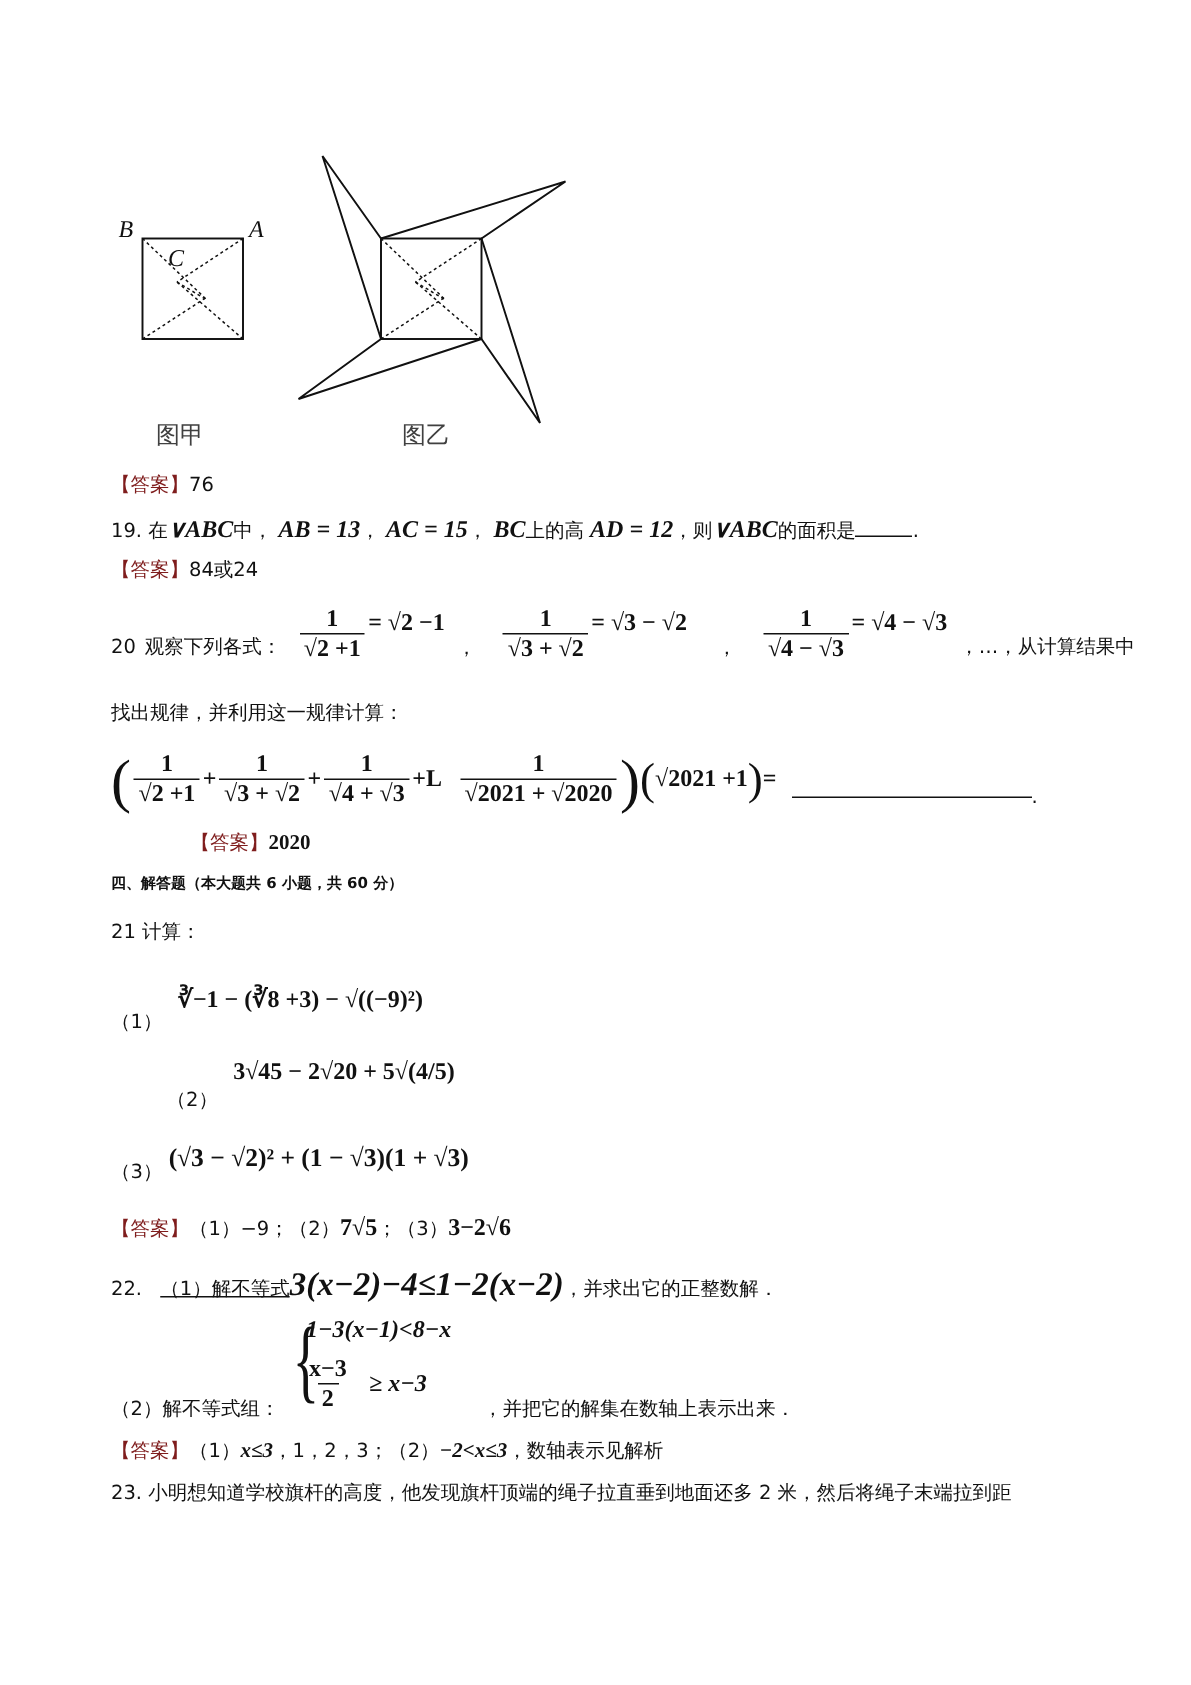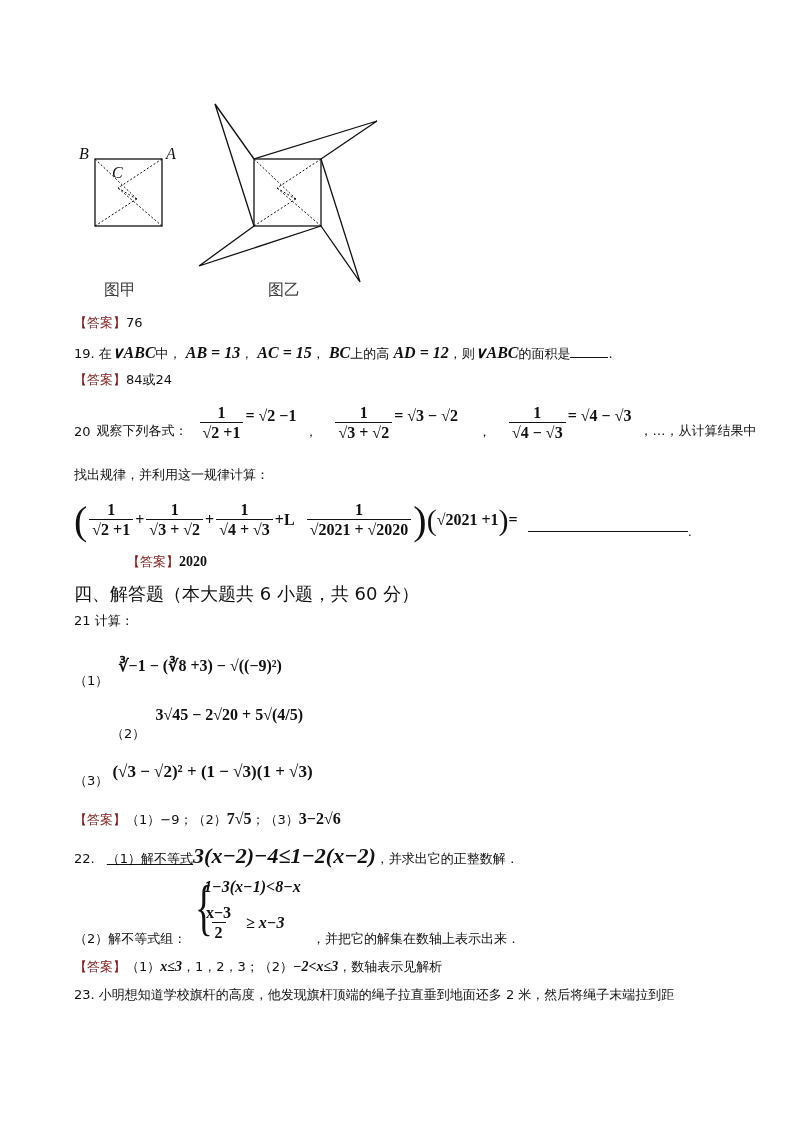--- a/index.html
+++ b/index.html
@@ -8,21 +8,21 @@
   .abs { position:absolute; white-space:nowrap; }
   .ans-label { color:#7f1d1d; }
   .m { font-family:"Liberation Serif", serif; font-weight:bold; font-size:16px; }
   .mi { font-family:"Liberation Serif", serif; font-weight:bold; font-style:italic; font-size:16px; }
   .frac { display:inline-flex; flex-direction:column; align-items:center; vertical-align:middle;
           font-family:"Liberation Serif", serif; font-weight:bold; font-size:16px; line-height:1.1; margin:0 2px; }
   .frac .num { padding:0 2px; }
   .frac .den { border-top:1.3px solid #111; padding:1px 3px 0; }
   .big-paren { font-family:"Liberation Serif", serif; font-size:40px; font-weight:normal; vertical-align:middle; }
   .blank { display:inline-block; border-bottom:1px solid #111; }
-  .section-title { font-weight:normal; font-size:18px; }
+  .section-title { font-weight:bold; font-size:10px; }
   .cap { font-size:16px; color:#404040; }
   .brace { font-family:"Liberation Serif", serif; font-size:46px; line-height:1; }
 </style>
 </head>
 <body>
 
 <svg class="abs" style="left:75px;top:140px;" width="130" height="100" viewBox="75 140 130 100">
   <rect x="95" y="159" width="67" height="67" fill="none" stroke="#111" stroke-width="1.3"></rect>
   <g stroke="#111" stroke-width="1" stroke-dasharray="2,2" fill="none">
     <line x1="95" y1="159" x2="138" y2="200"></line>
@@ -159,21 +159,21 @@
 </div>
 <div class="abs" style="left:74px;top:874px;height:70px;">
   <span class="abs" style="left:0;top:56px;">（2）解不等式组：</span>
   <span class="abs brace" style="left:115px;top:2px;font-size:62px;transform:scaleX(0.6);">{</span>
   <span class="abs mi" style="left:130px;top:4px;">1−3(x−1)&lt;8−x</span>
   <span class="abs frac" style="left:128px;top:30px;">
       <span class="num">x−3</span>
       <span class="den">2</span>
     </span>
   <span class="abs mi" style="left:172px;top:40px;">≥ x−3</span>
-  <span class="abs" style="left:238px;top:56px;">，并把它的解集在数轴上表示出来．</span>
+  <span class="abs" style="left:248px;top:56px;">，并把它的解集在数轴上表示出来．</span>
 </div>
 
 <div class="abs" style="left:74px;top:958px;">
   <span class="ans-label">【答案】</span><span>（1）</span><span class="mi" style="font-size:14px;">x≤3</span><span>，1，2，3；</span><span>（2）</span><span class="mi" style="font-size:14px;">−2&lt;x≤3</span><span>，数轴表示见解析</span>
 </div>
 
 <div class="abs" style="left:74px;top:986px;">
   <span>23.</span>
   <span>小明想知道学校旗杆的高度，他发现旗杆顶端的绳子拉直垂到地面还多 2 米，然后将绳子末端拉到距</span>
 </div>

